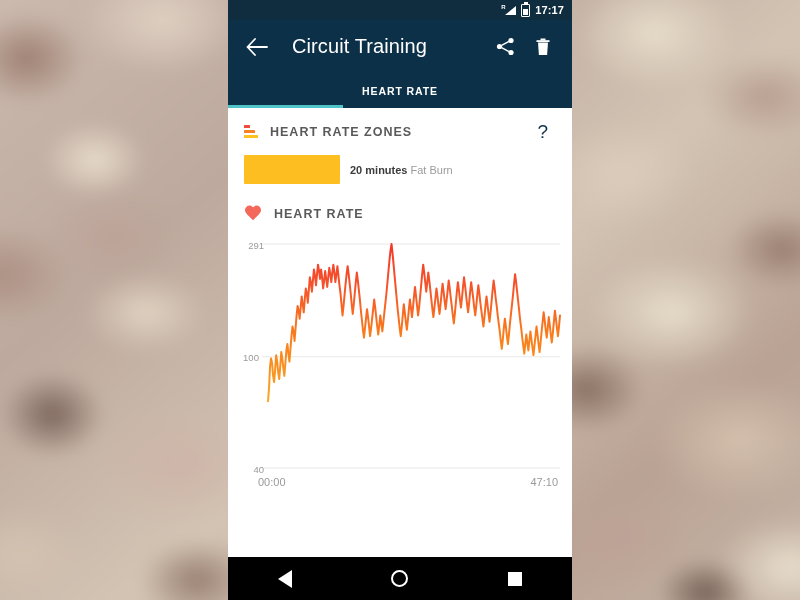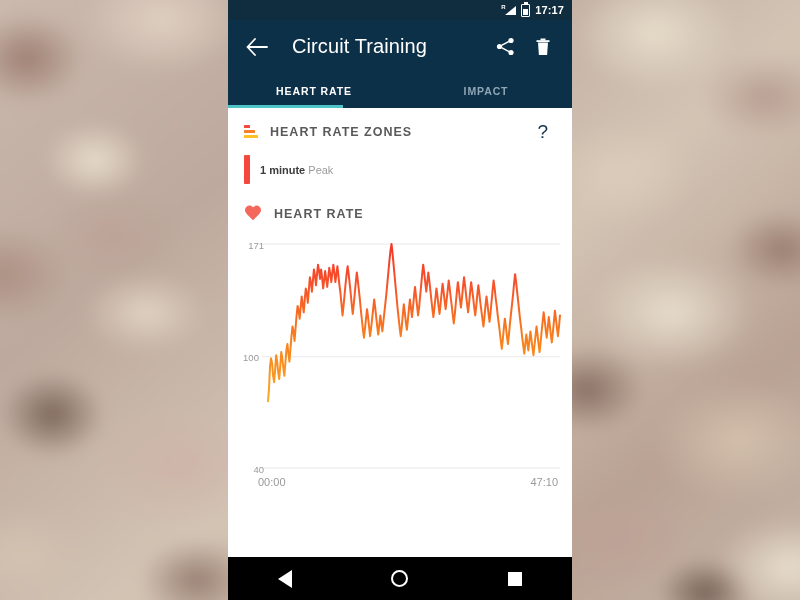--- a/index.html
+++ b/index.html
@@ -186,53 +186,52 @@
       <svg width="16" height="20" viewBox="0 0 16 20">
         <path d="M5.5 1.5 h5 v2 h-5 z" fill="#fff"></path>
         <rect x="1.5" y="3.2" width="13" height="1.8" fill="#fff"></rect>
         <path d="M3 5.6 h10 l-0.9 12.4 h-8.2 z" fill="#fff"></path>
       </svg>
     </div>
   </div>
 
   <div class="tabs">
     <div class="tab active">HEART RATE</div>
-    <div class="tab">IMPACT</div>
     <div class="tab-indicator"></div>
   </div>
 
   <div class="content">
 
     <div class="section-head">
       <div class="zoneicon">
         <i class="z1"></i>
           <i class="z2"></i>
           <i class="z3"></i>
       </div>
       <div class="section-title">HEART RATE ZONES</div>
       <div class="help">?</div>
     </div>
 
     <div class="zones">
-      <div class="zone-row peak">
-        <div class="zone-bar" style="width:6px;background:#f4483c;"></div>
+      <div class="zone-row">
+        <div class="zone-bar" style="width:96px;background:#fdbe21;"></div>
         <div class="zone-label">
-          <b>1 minute</b>
-          <span>Peak</span>
+          <b>20 minutes</b>
+          <span>Fat Burn</span>
         </div>
       </div>
     </div>
 
     <div class="hr-head">
       <div class="heart"></div>
       <div class="section-title">HEART RATE</div>
     </div>
 
     <div class="chartwrap">
-      <div class="ytick" style="top:8px;">171</div>
+      <div class="ytick" style="top:8px;">291</div>
       <div class="ytick" style="top:120px;text-align:center;">100</div>
       <div class="ytick" style="top:232px;">40</div>
       <svg id="chart-svg" width="344" height="260" viewBox="0 0 344 260">
         <defs>
           <linearGradient id="hrgrad" x1="0" y1="1" x2="0" y2="0">
             <stop offset="0%" stop-color="#f9a825"></stop>
             <stop offset="42%" stop-color="#f97d1c"></stop>
             <stop offset="75%" stop-color="#f5512b"></stop>
             <stop offset="100%" stop-color="#f4372a"></stop>
           </linearGradient>

